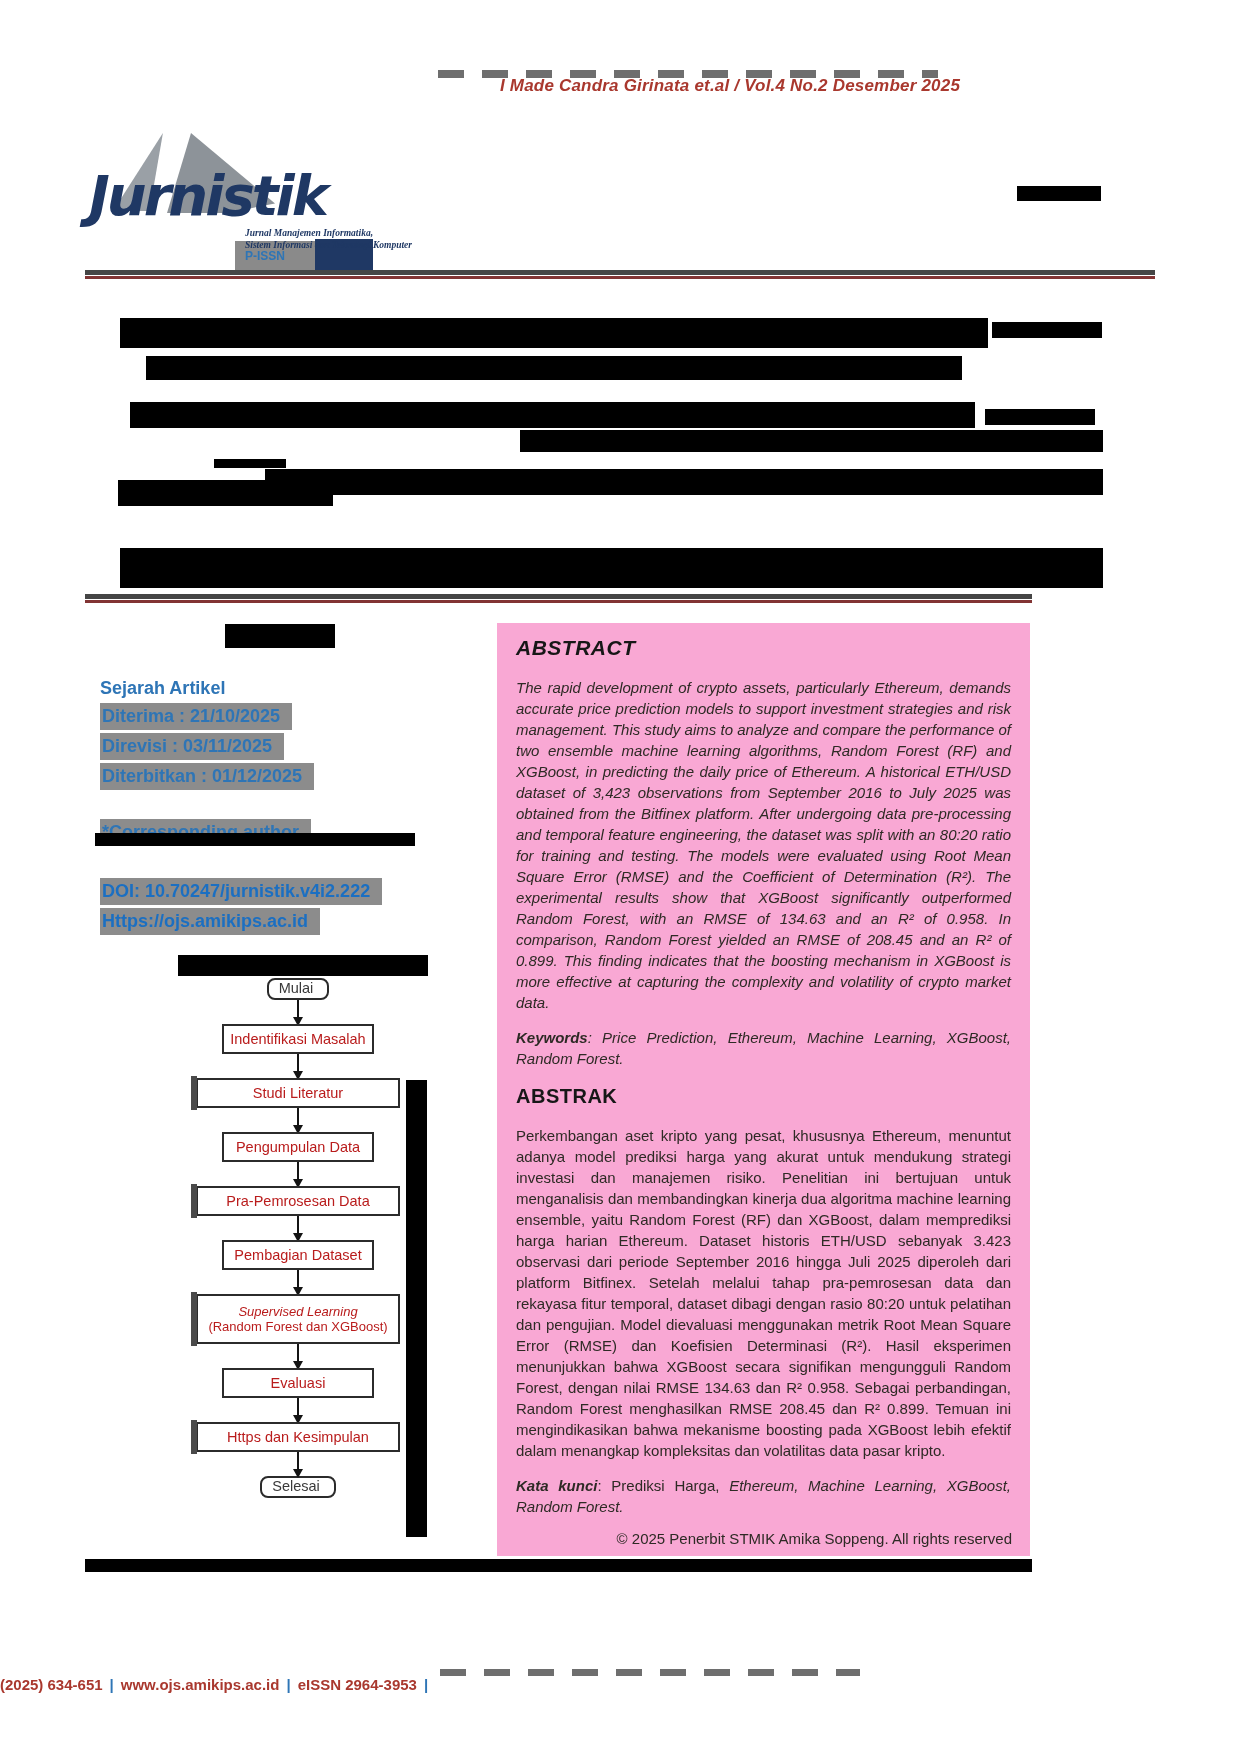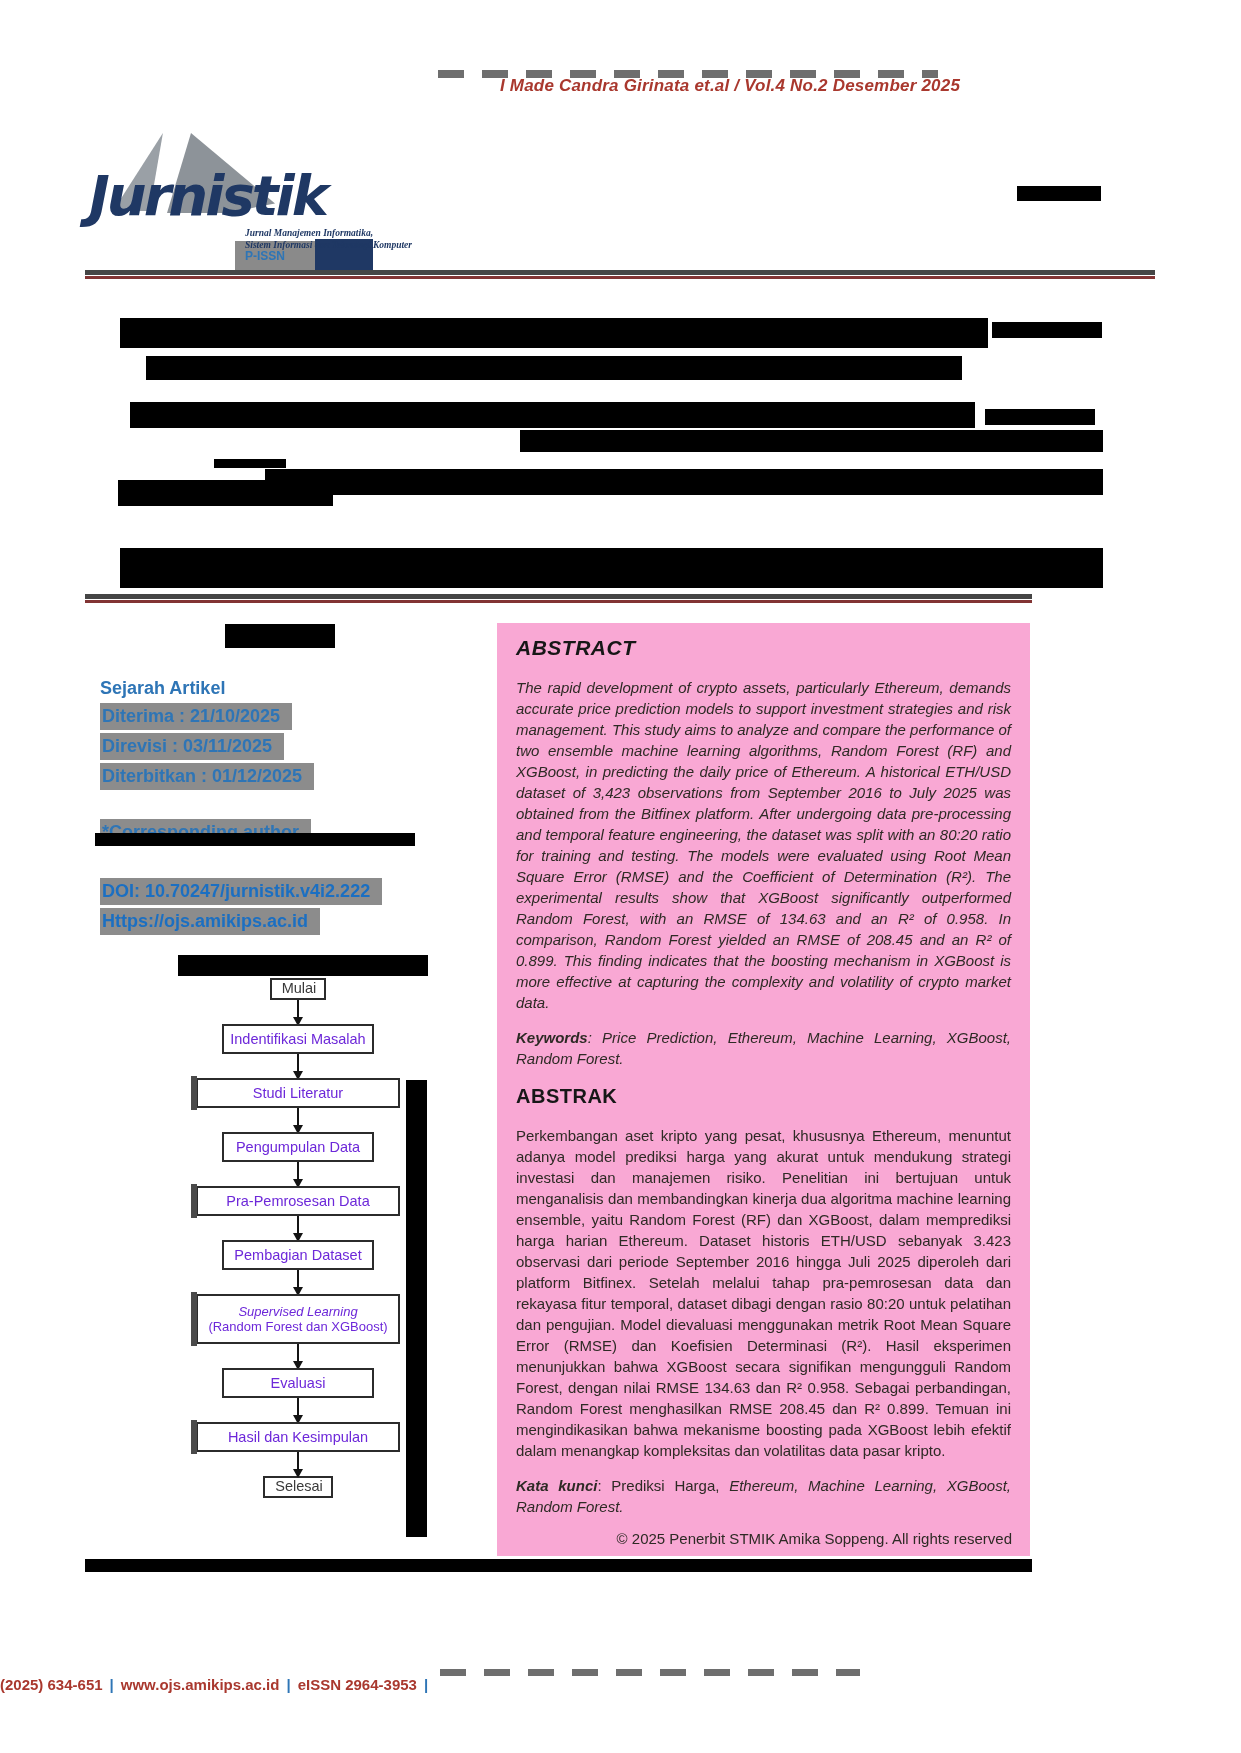--- a/index.html
+++ b/index.html
@@ -34,24 +34,24 @@
   .info { position:absolute; left:100px; top:660px; width:340px; color:#2e75b6; font-weight:bold; font-size:18px; }
   .info .line { display:block; margin-bottom:3px; line-height:24px; }
   .redact-bg { background:#8c8c8c; padding:1px 12px 2px 2px; display:inline-block; }
   .doi-blue { color:#1b6fc2; }
 
   
   .flow { position:absolute; left:160px; top:962px; width:276px; display:flex; flex-direction:column; align-items:center; }
   .fc-arrow { width:2px; height:24px; background:#141414; position:relative; }
   .fc-arrow::after { content:""; position:absolute; left:-4.5px; bottom:-2px;
     border-left:5.5px solid transparent; border-right:5.5px solid transparent; border-top:9px solid #141414; }
-  .fc-term { border:2px solid #2b2b2b; border-radius:0; background:#fff; padding:0 8px 2px 10px;
+  .fc-term { border:2px solid #2b2b2b; border-radius:8px; background:#fff; padding:0 14px 2px 10px;
     font-size:14.5px; color:#3a3a3a; }
   .fc-box { border:2px solid #2b2b2b; background:#fff; text-align:center; padding:5px 2px;
-    font-size:14.5px; color:#6d28d9; position:relative; }
+    font-size:14.5px; color:#b91c1c; position:relative; }
   .fc-narrow { width:152px; }
   .fc-wide { width:204px; }
   .fc-wide::before { content:""; position:absolute; left:-7px; top:-4px; width:6px; height:calc(100% + 8px); background:#4a4a4a; }
   .fc-small { font-size:13px; line-height:15px; padding:8px 0; }
 
   
   .abstract { position:absolute; left:497px; top:607px; width:533px; height:933px;
     background:#f9a8d4; padding:13px 19px 10px 19px; color:#2e2a25; overflow:hidden; }
   .abs-head-en { font-size:21px; font-weight:bold; font-style:italic; color:#171717; letter-spacing:.5px; }
   .abs-head-id { font-size:20px; font-weight:bold; color:#171717; letter-spacing:.5px; margin-top:16px; }
@@ -133,21 +133,21 @@
     <div class="fc-arrow"></div>
     <div class="fc-box fc-narrow">Pembagian Dataset</div>
     <div class="fc-arrow"></div>
     <div class="fc-box fc-wide fc-small">
       <span class="it" style="display:block;">Supervised Learning</span>
       <span style="display:block;">(Random Forest dan XGBoost)</span>
     </div>
     <div class="fc-arrow"></div>
     <div class="fc-box fc-narrow">Evaluasi</div>
     <div class="fc-arrow"></div>
-    <div class="fc-box fc-wide">Hasil dan Kesimpulan</div>
+    <div class="fc-box fc-wide">Https dan Kesimpulan</div>
     <div class="fc-arrow"></div>
     <div class="fc-term">Selesai</div>
   </div>
 
   <div class="abstract">
     <div class="abs-head-en">ABSTRACT</div>
     <p class="abs-body it">The rapid development of crypto assets, particularly Ethereum, demands accurate price prediction models to support investment strategies and risk management. This study aims to analyze and compare the performance of two ensemble machine learning algorithms, Random Forest (RF) and XGBoost, in predicting the daily price of Ethereum. A historical ETH/USD dataset of 3,423 observations from September 2016 to July 2025 was obtained from the Bitfinex platform. After undergoing data pre-processing and temporal feature engineering, the dataset was split with an 80:20 ratio for training and testing. The models were evaluated using Root Mean Square Error (RMSE) and the Coefficient of Determination (R²). The experimental results show that XGBoost significantly outperformed Random Forest, with an RMSE of 134.63 and an R² of 0.958. In comparison, Random Forest yielded an RMSE of 208.45 and an R² of 0.899. This finding indicates that the boosting mechanism in XGBoost is more effective at capturing the complexity and volatility of crypto market data.</p>
     <p class="kw it"><span class="kw-label">Keywords</span><span>: Price Prediction, Ethereum, Machine Learning, XGBoost, Random Forest.</span></p>
     <div class="abs-head-id">ABSTRAK</div>
     <p class="abs-body">Perkembangan aset kripto yang pesat, khususnya Ethereum, menuntut adanya model prediksi harga yang akurat untuk mendukung strategi investasi dan manajemen risiko. Penelitian ini bertujuan untuk menganalisis dan membandingkan kinerja dua algoritma machine learning ensemble, yaitu Random Forest (RF) dan XGBoost, dalam memprediksi harga harian Ethereum. Dataset historis ETH/USD sebanyak 3.423 observasi dari periode September 2016 hingga Juli 2025 diperoleh dari platform Bitfinex. Setelah melalui tahap pra-pemrosesan data dan rekayasa fitur temporal, dataset dibagi dengan rasio 80:20 untuk pelatihan dan pengujian. Model dievaluasi menggunakan metrik Root Mean Square Error (RMSE) dan Koefisien Determinasi (R²). Hasil eksperimen menunjukkan bahwa XGBoost secara signifikan mengungguli Random Forest, dengan nilai RMSE 134.63 dan R² 0.958. Sebagai perbandingan, Random Forest menghasilkan RMSE 208.45 dan R² 0.899. Temuan ini mengindikasikan bahwa mekanisme boosting pada XGBoost lebih efektif dalam menangkap kompleksitas dan volatilitas data pasar kripto.</p>

